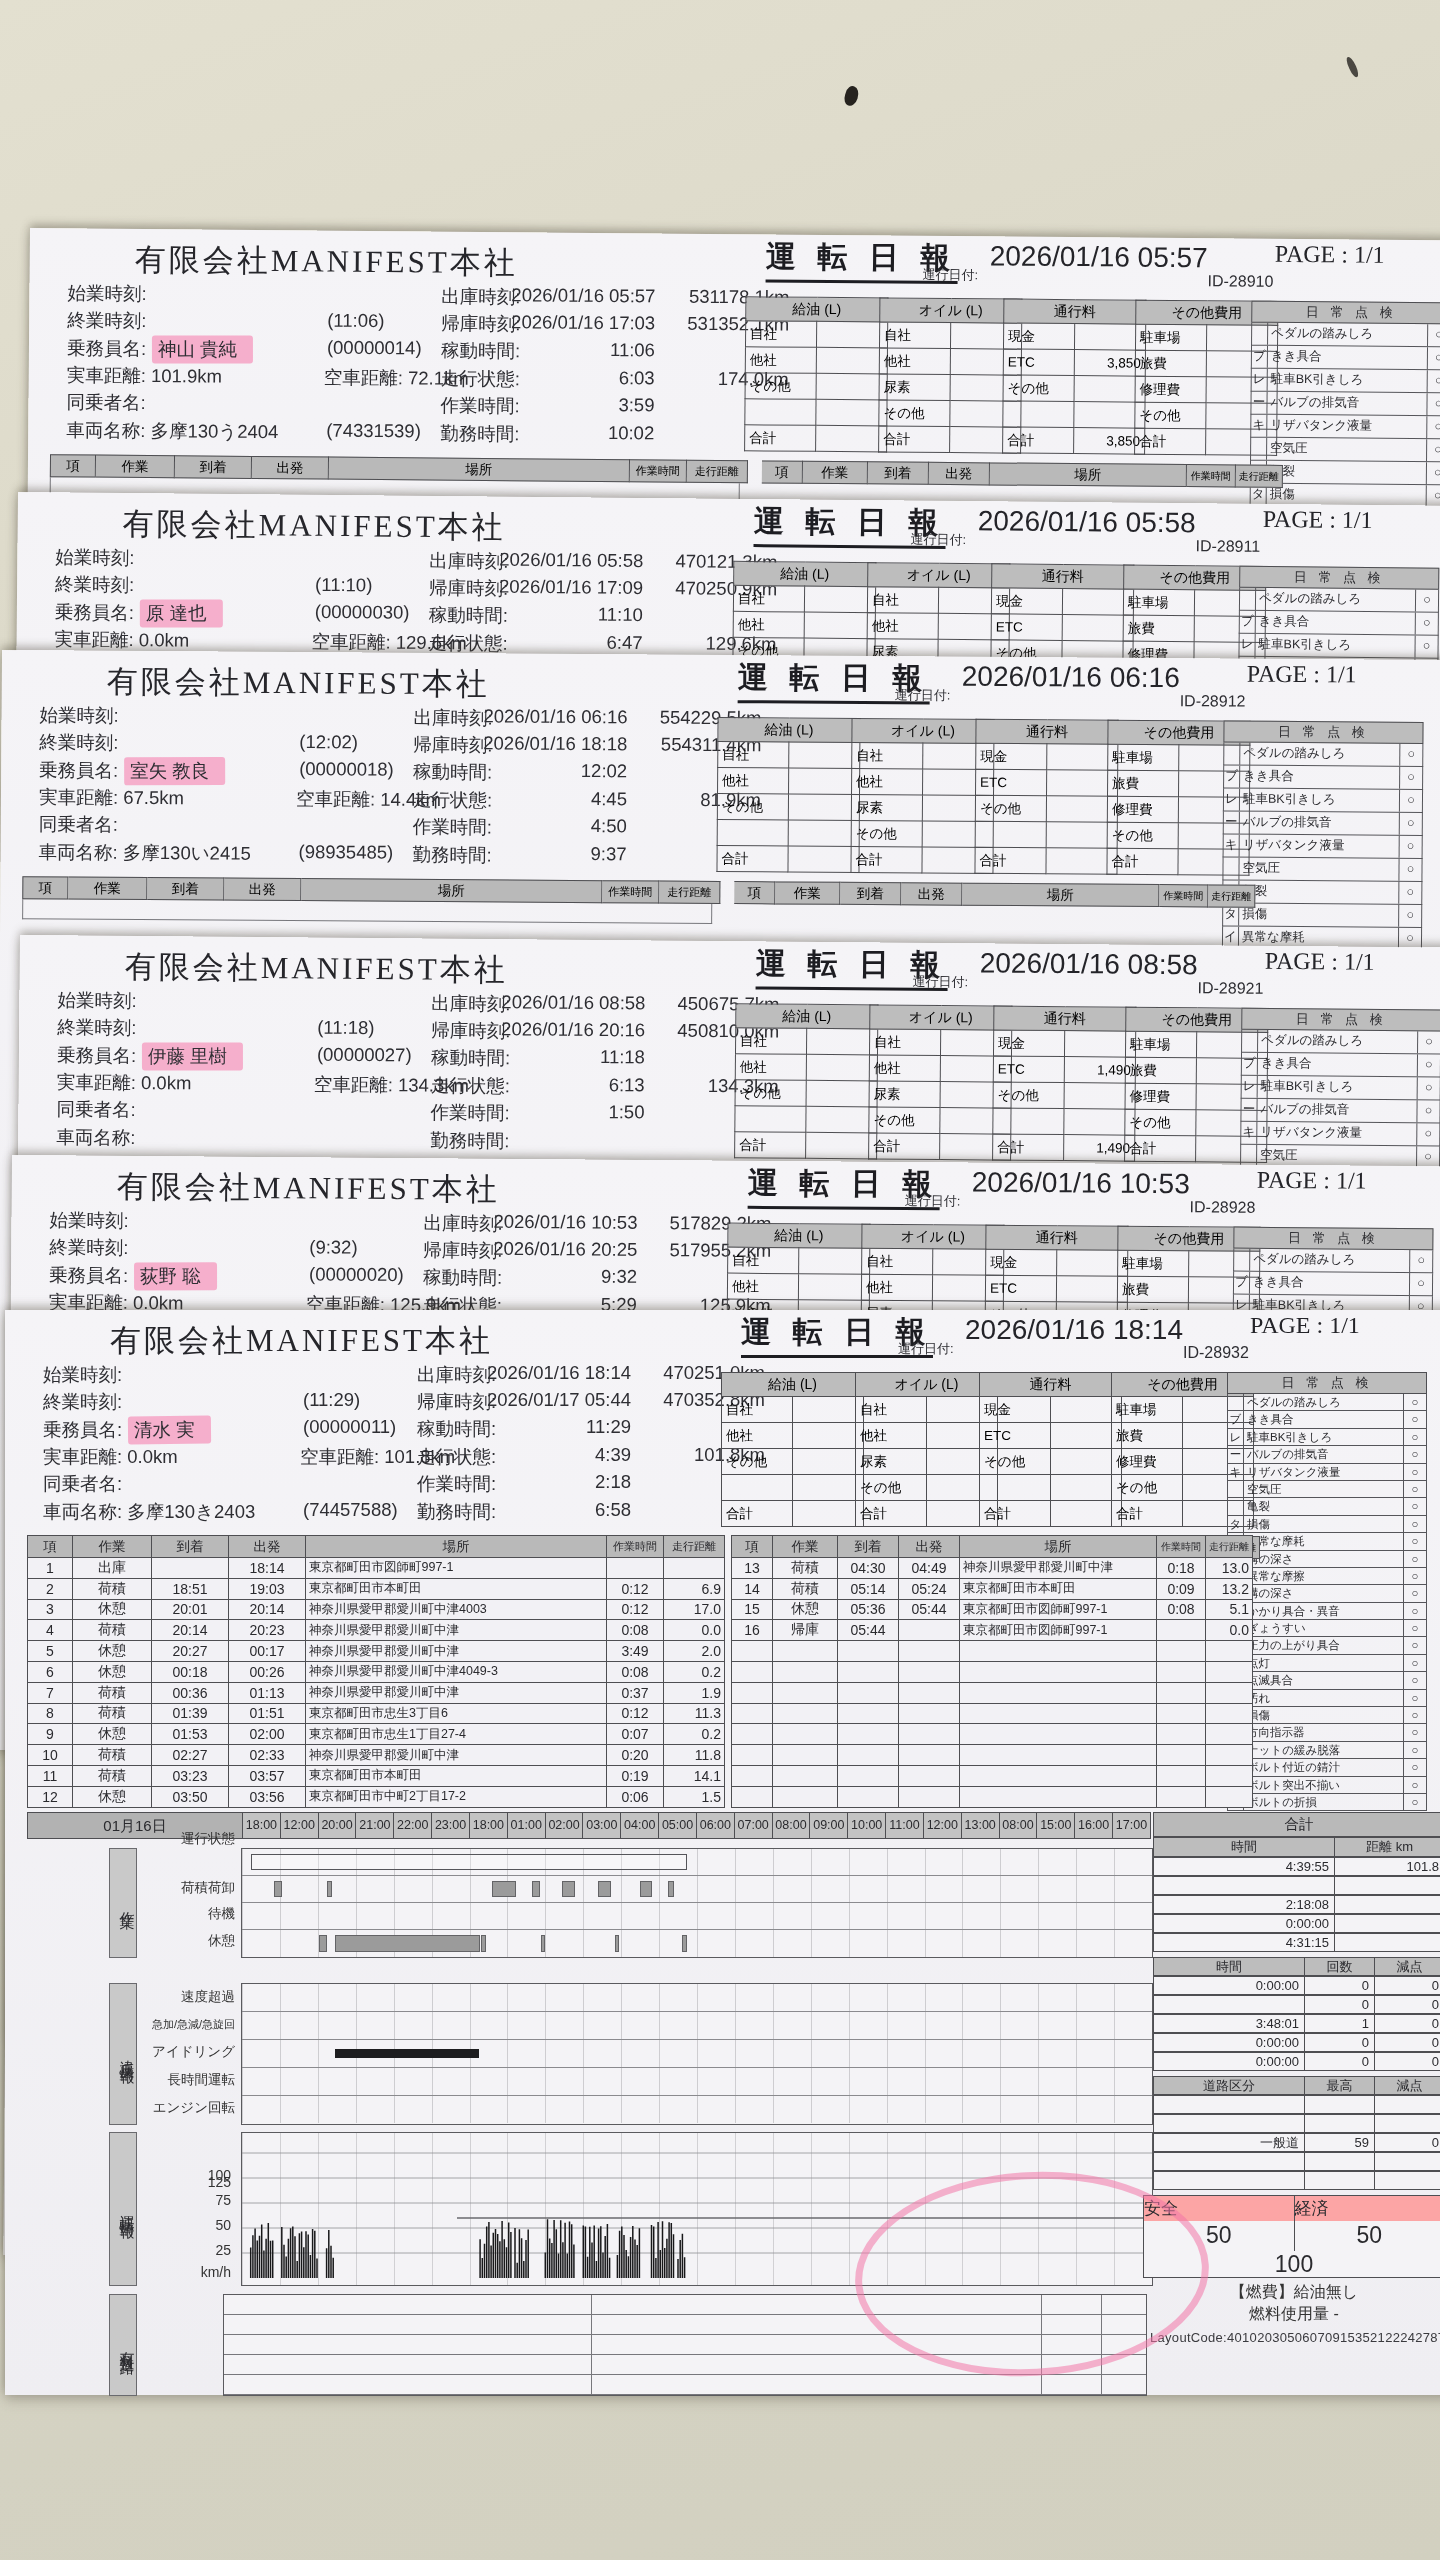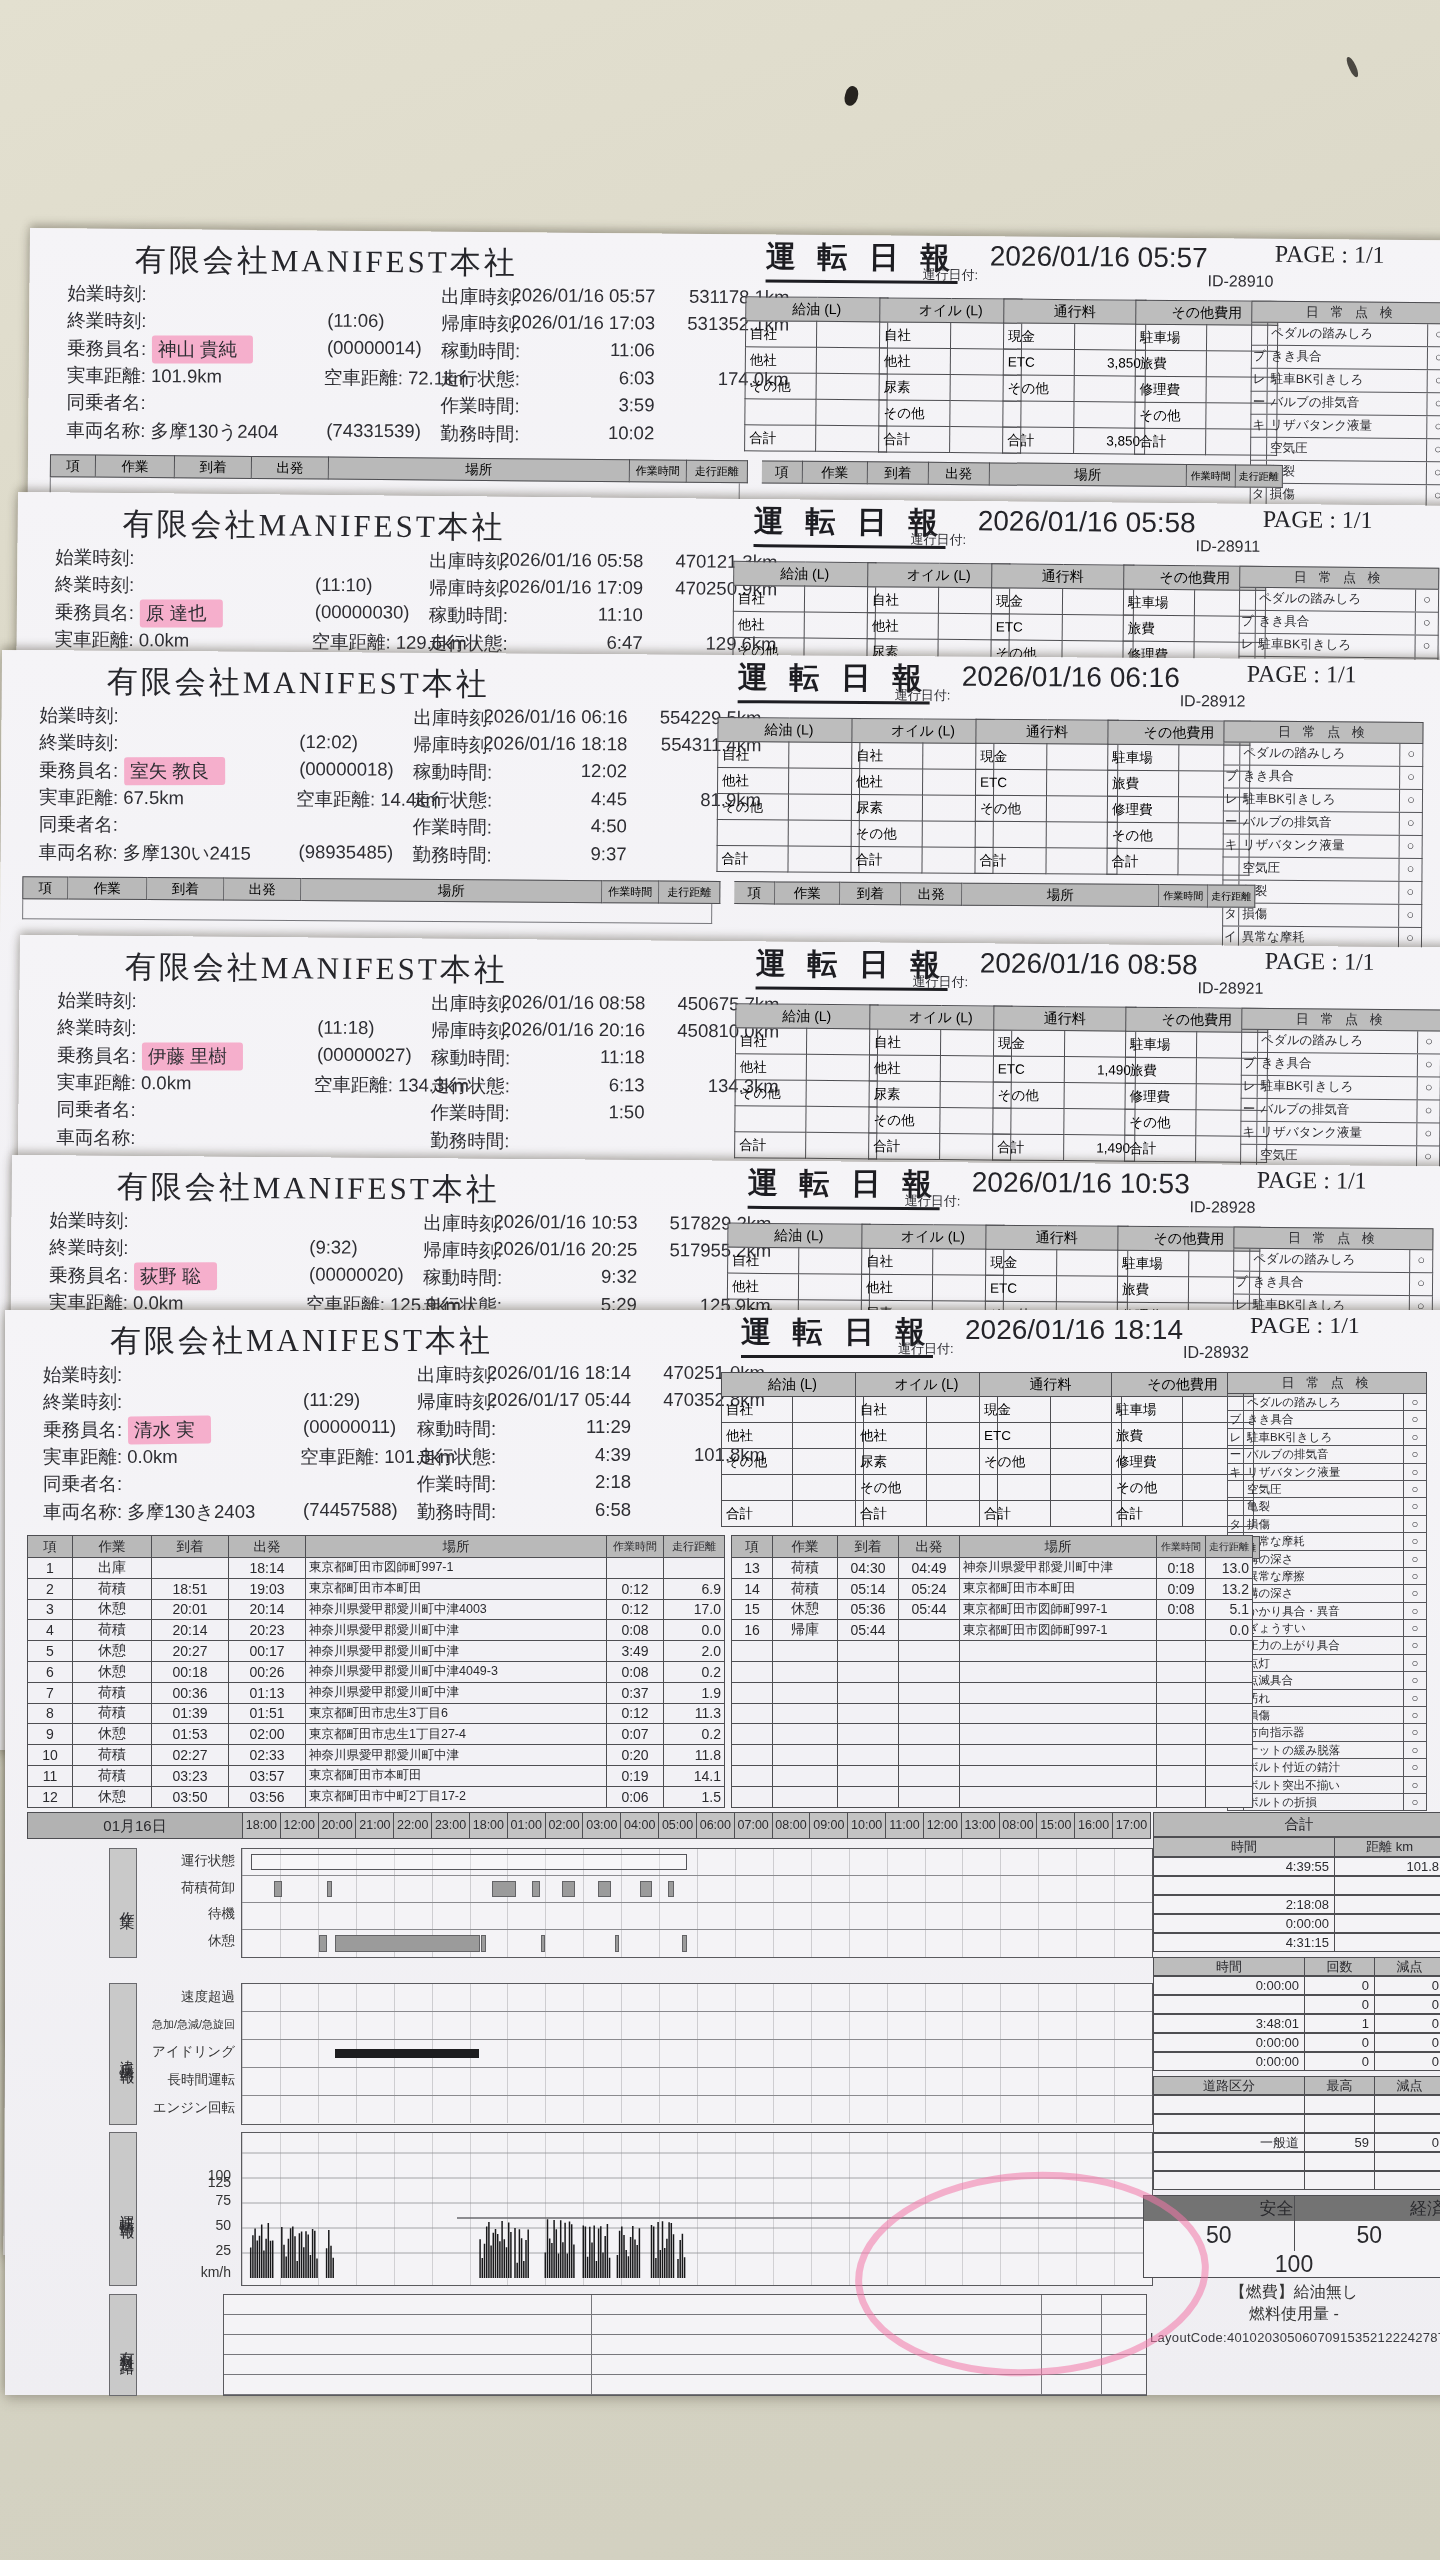--- a/index.html
+++ b/index.html
@@ -118,21 +118,21 @@
   .subrow>span,.srow>span{border:1px solid #4e4e52;border-left:none;box-sizing:border-box;display:block;
         overflow:hidden;white-space:nowrap}
   .subrow>span:first-child,.srow>span:first-child{border-left:1px solid #4e4e52}
   .subrow>span{background:#bdbdbd;text-align:center}
   .srow>span{background:#f4f3f6;text-align:right;padding-right:5px}
   .cw1{width:182px}.cw2{width:110px}
   .dw1{width:152px}.dw2{width:70px}.dw3{width:70px}
 
   
   .schead{position:absolute;left:1138px;top:885px;width:302px;display:flex}
-  .schead>span{flex:1;background:#737373;border:1px solid #4e4e52;border-left:none;text-align:right;
+  .schead>span{flex:1;background:#fca5a5;border:1px solid #4e4e52;border-left:none;text-align:left;
         font-size:17px;height:26px;line-height:25px}
   .schead>span:first-child{border-left:1px solid #4e4e52}
   .scvals{position:absolute;left:1138px;top:911px;width:302px;display:flex}
   .scvals>span{flex:1;border:1px solid #4e4e52;border-left:none;border-top:none;text-align:center;
         font-size:23px;height:30px;line-height:29px;background:#f4f3f6}
   .scvals>span:first-child{border-left:1px solid #4e4e52}
   #scTotal{position:absolute;left:1138px;top:941px;width:302px;border:1px solid #4e4e52;border-top:none;
         text-align:center;font-size:23px;height:27px;line-height:26px;background:#f4f3f6;box-sizing:border-box}
   .fuel{position:absolute;left:1138px;width:302px;text-align:center;font-size:16px;color:#333;white-space:nowrap}
   #fuel1{top:972px}#fuel2{top:994px}
@@ -2179,21 +2179,21 @@
         <div class="tl-h">16:00</div>
         <div class="tl-h">17:00</div>
       </div>
   </div>
 
   <div class="vchip" id="chipWork">作業</div>
   <div class="vchip" id="chipViol">違反情報</div>
   <div class="vchip" id="chipDrive">運転情報</div>
   <div class="vchip" id="chipToll">有料道路</div>
 
-  <span class="glab" style="top:542px">運行状態</span>
+  <span class="glab" style="top:520px">運行状態</span>
   <span class="glab" style="top:569px">荷積荷卸</span>
   <span class="glab" style="top:595px">待機</span>
   <span class="glab" style="top:622px">休憩</span>
   <span class="glab" style="top:678px">速度超過</span>
   <span class="glab small" style="top:707px">急加/急減/急旋回</span>
   <span class="glab" style="top:733px">アイドリング</span>
   <span class="glab" style="top:761px">長時間運転</span>
   <span class="glab" style="top:789px">エンジン回転</span>
 
   <div class="gsec" id="secWork">

